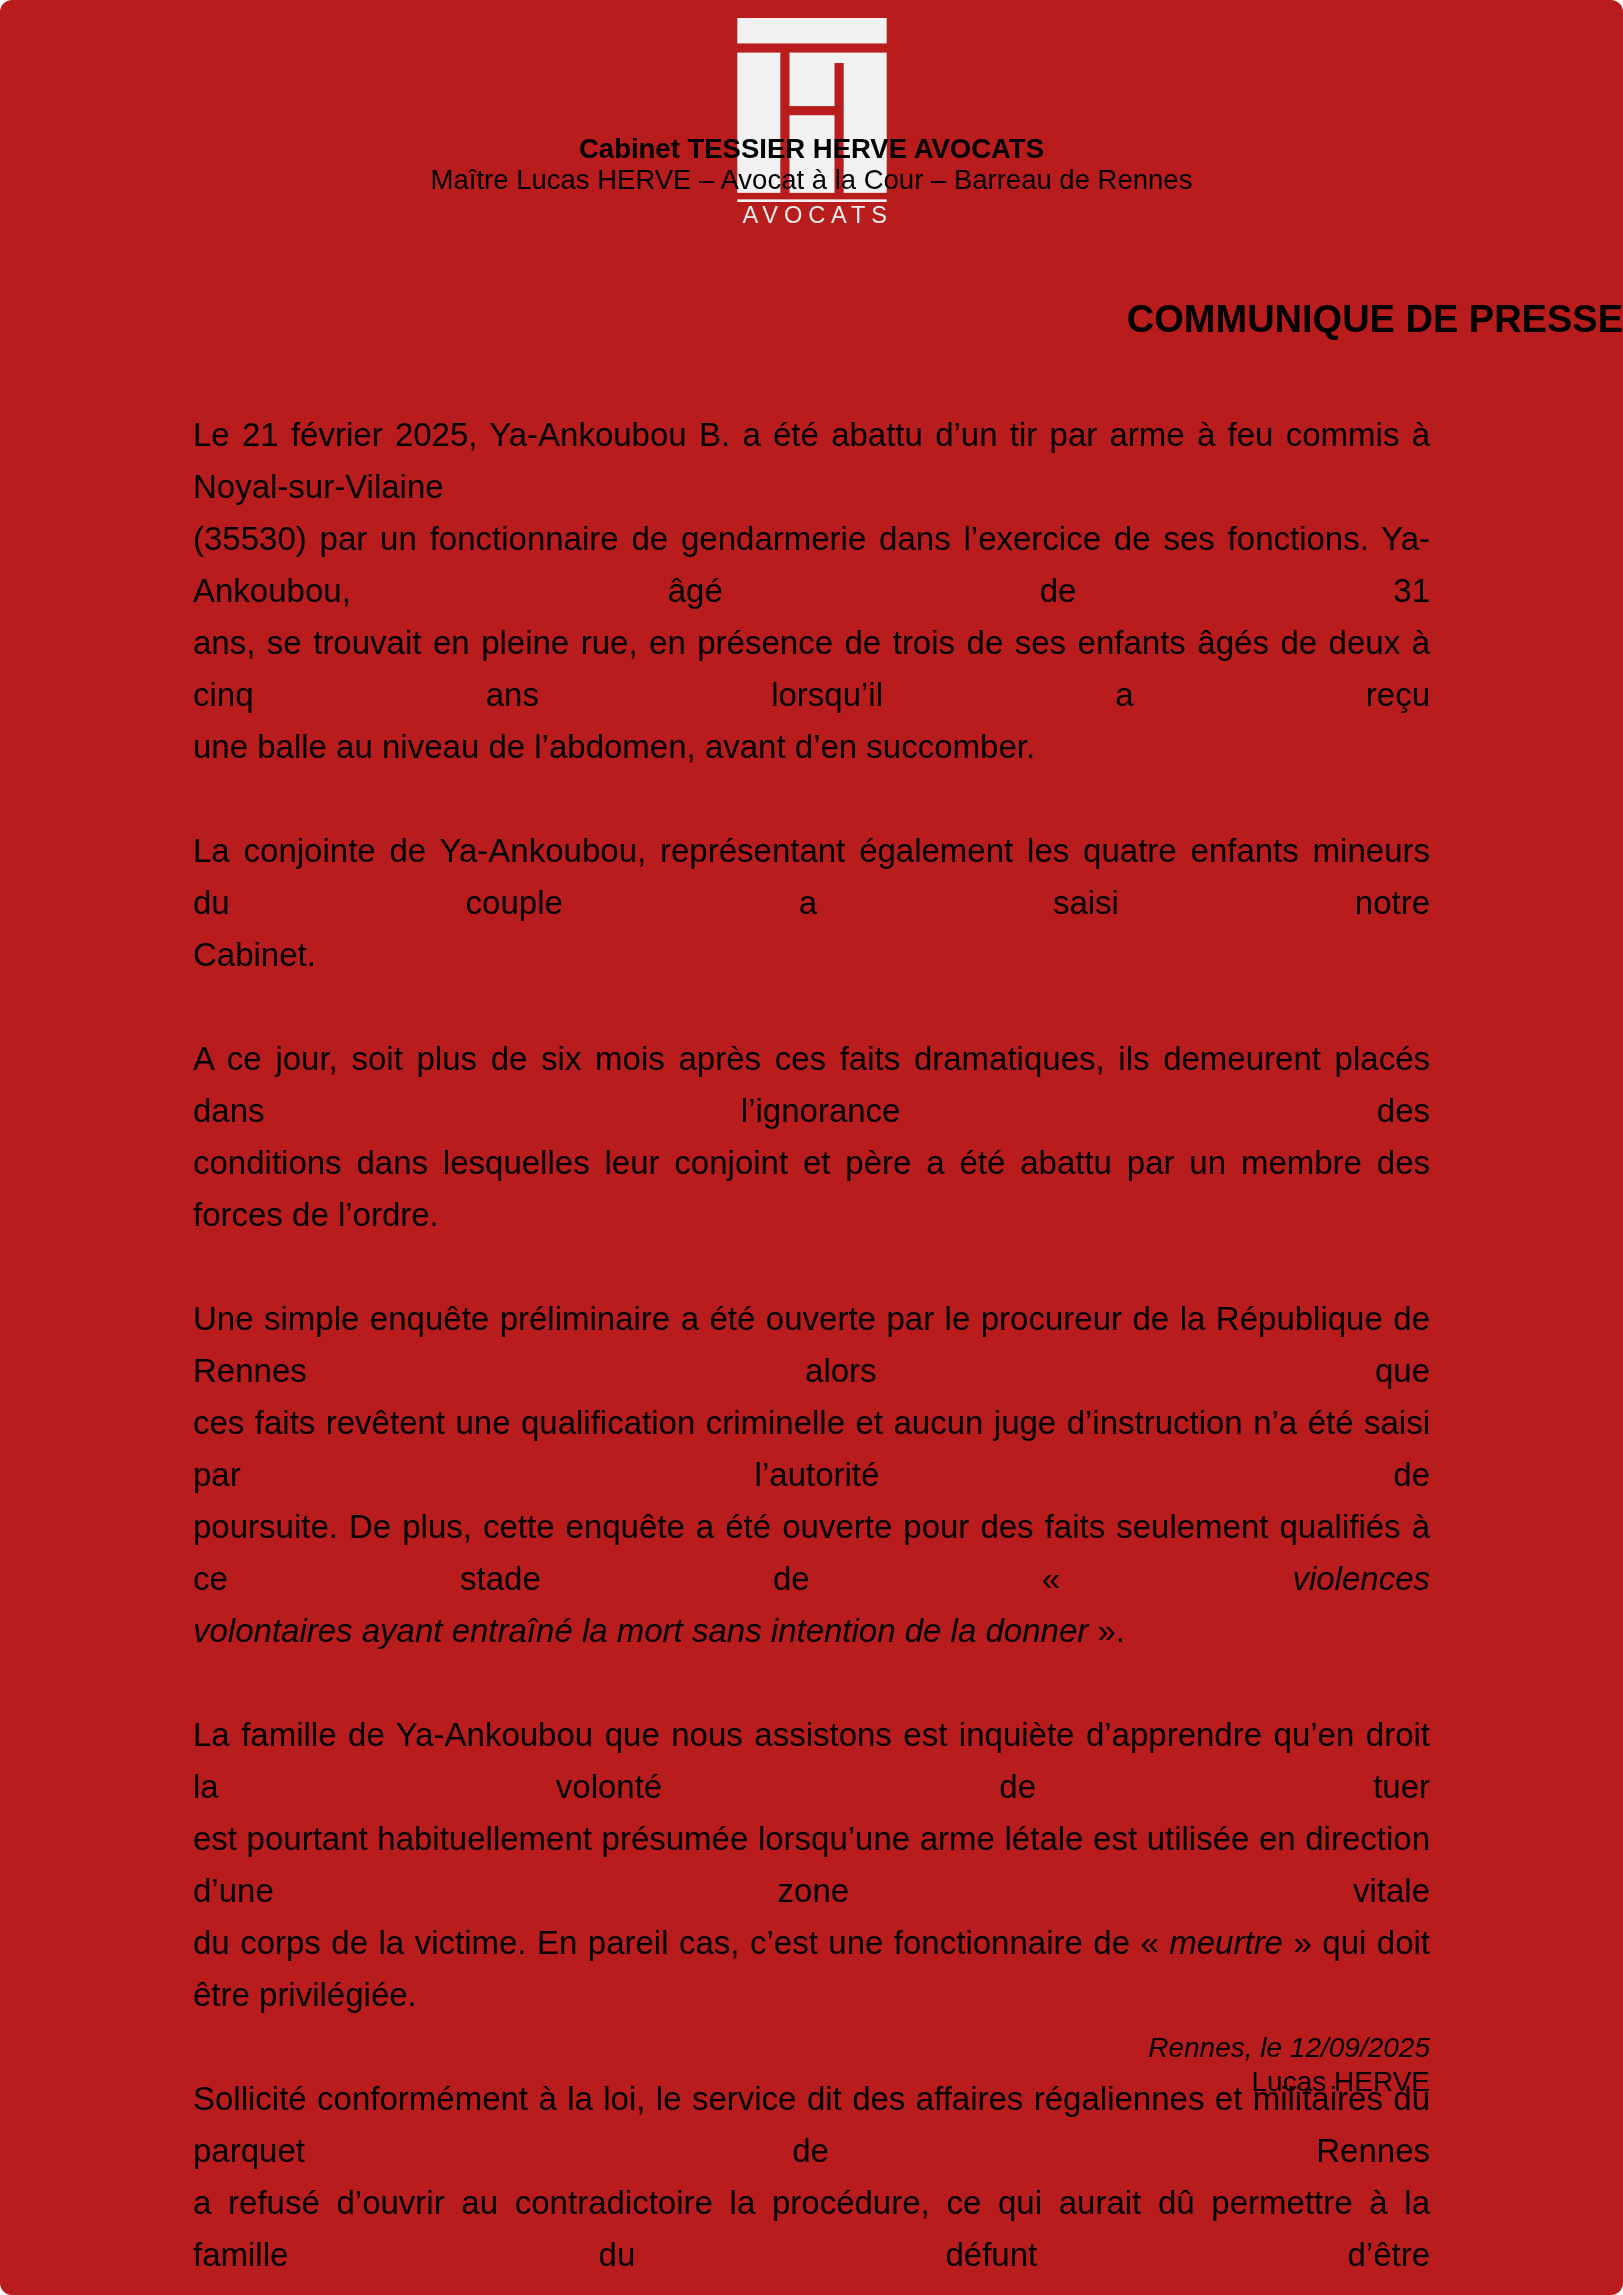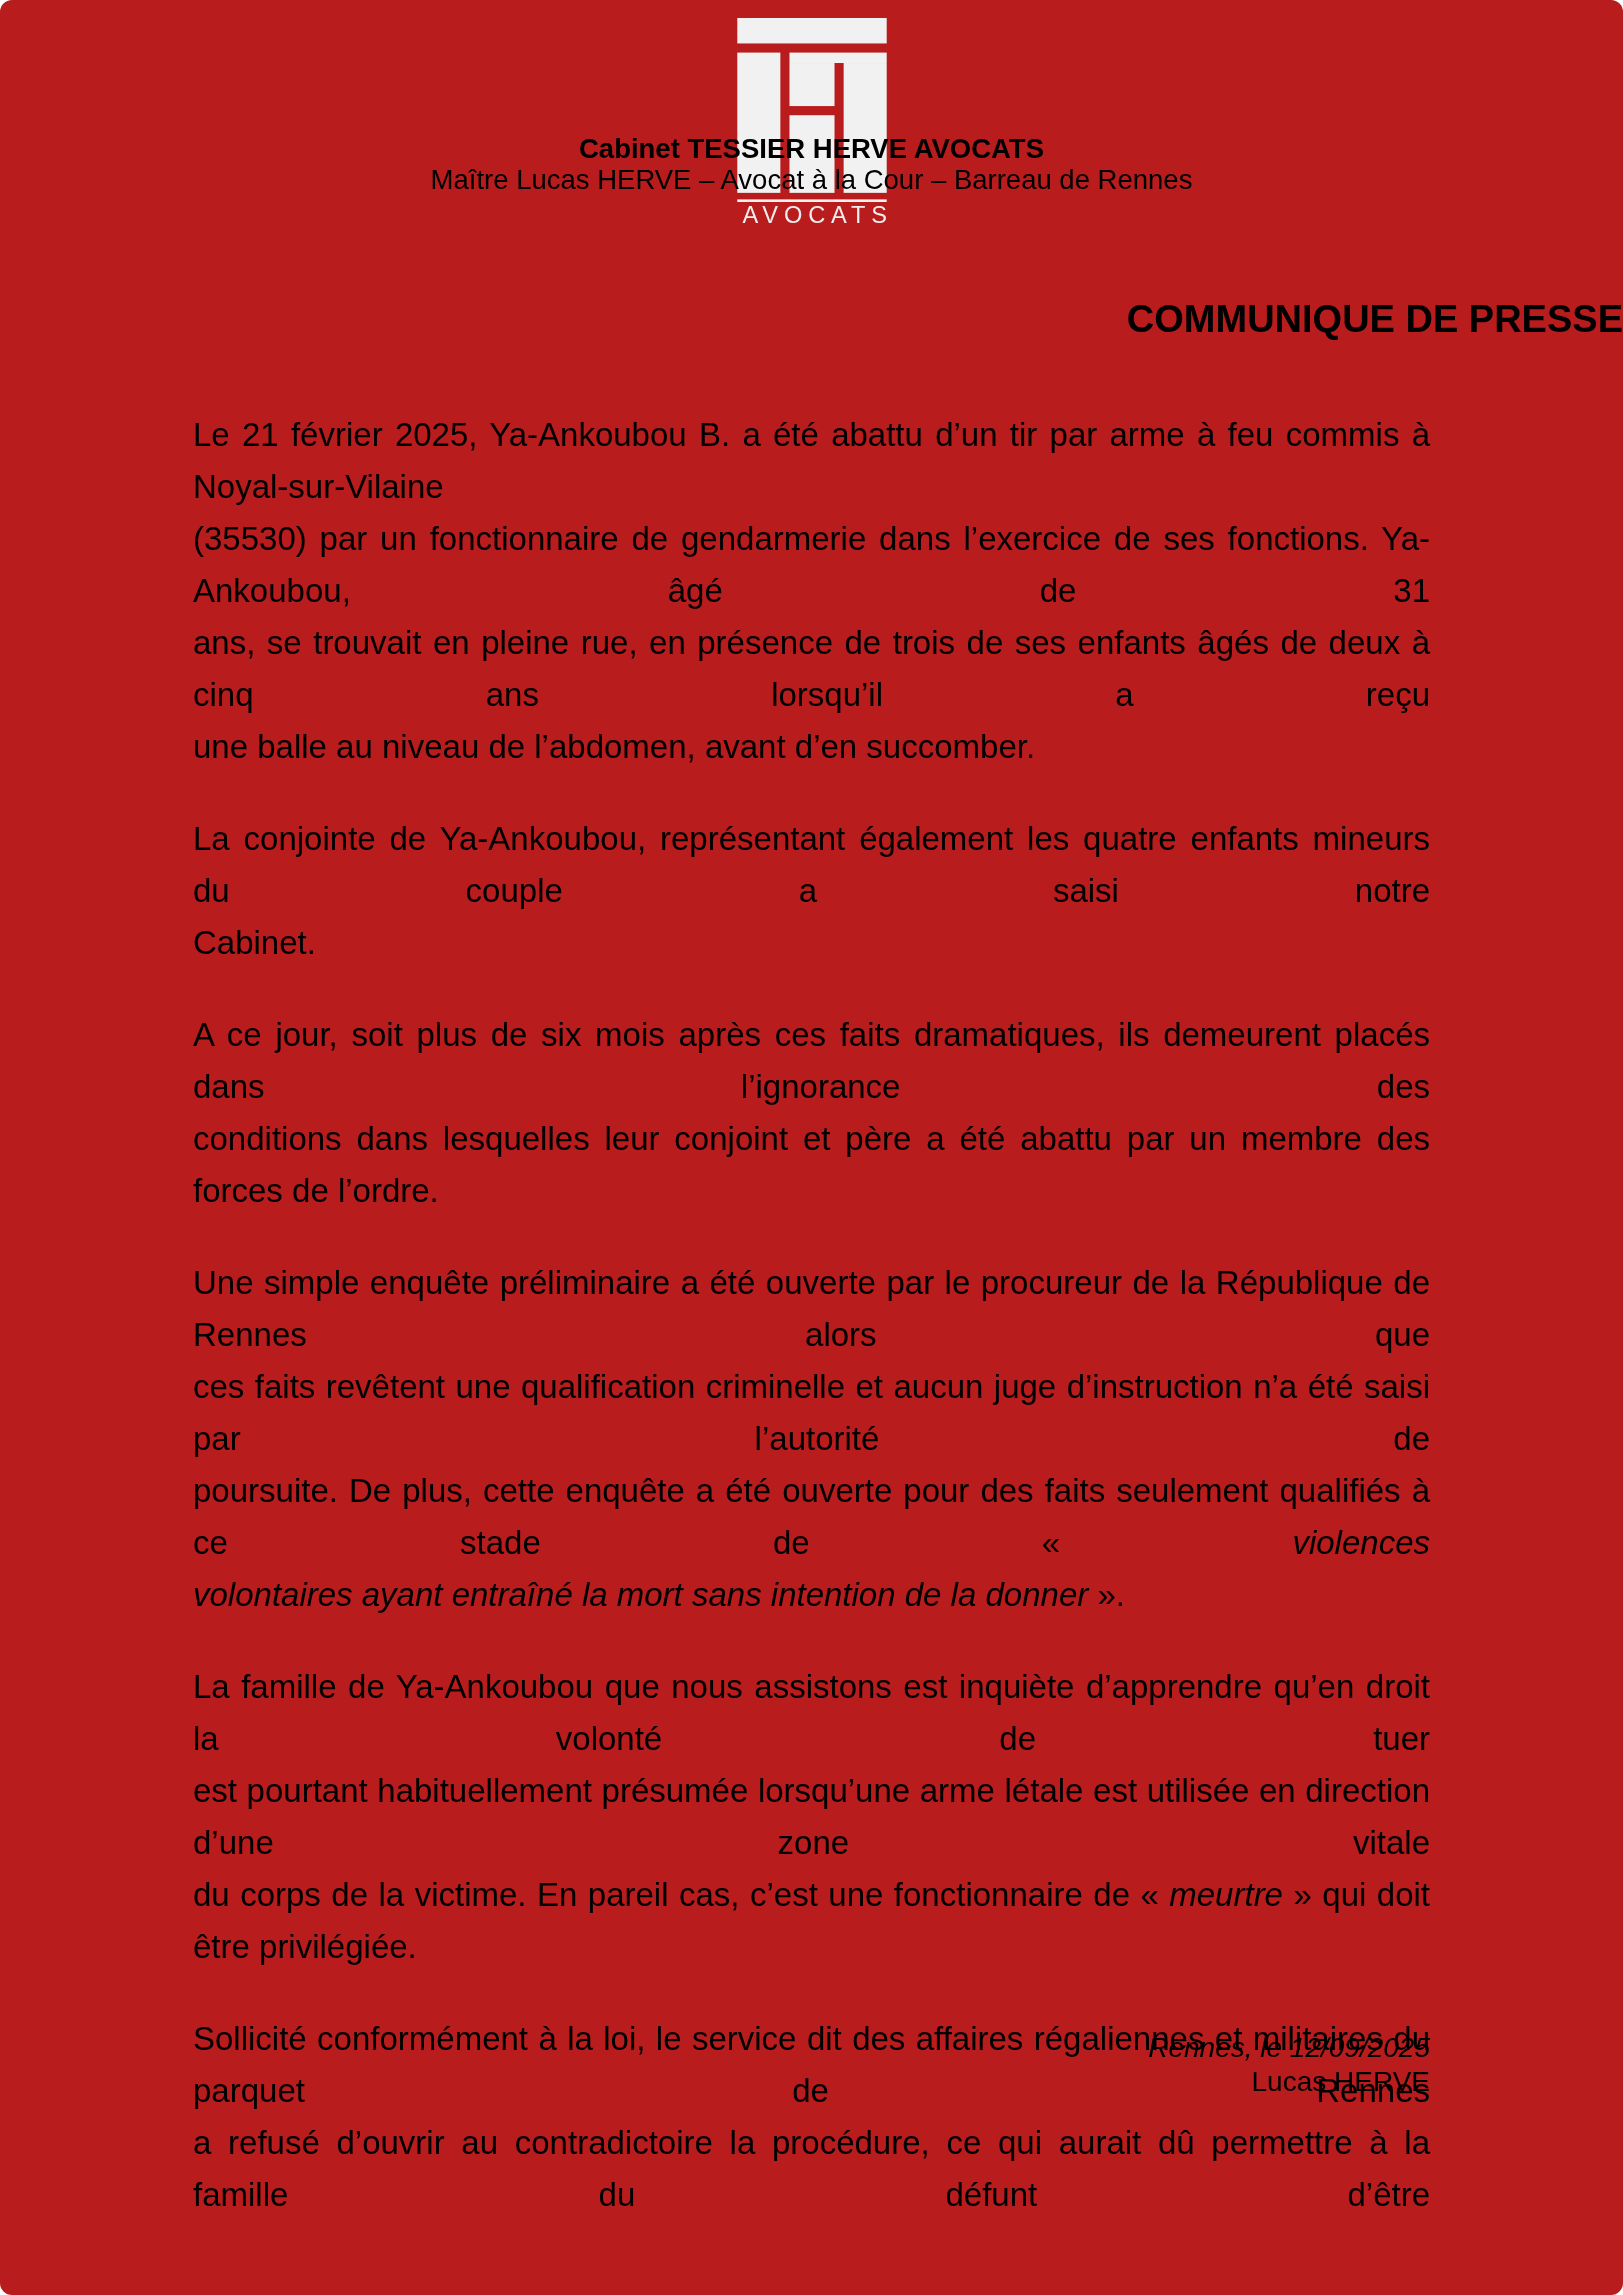--- a/index.html
+++ b/index.html
@@ -66,21 +66,21 @@
   
   .body-text {
     position: absolute;
     top: 409px;
     left: 193px;
     width: 1237px;
     font-size: 33px;
     line-height: 52px;
     z-index: 2;
   }
-  .paragraph + .paragraph { margin-top: 40px; }
+  .paragraph + .paragraph { margin-top: 52px; }
   .tl { text-align: justify; text-align-last: justify; }
   .tl.tl-last { text-align-last: left; }
   em { font-style: italic; }
 
   
   .signature {
     position: absolute;
     top: 2031px;
     left: 193px;
     width: 1237px;

